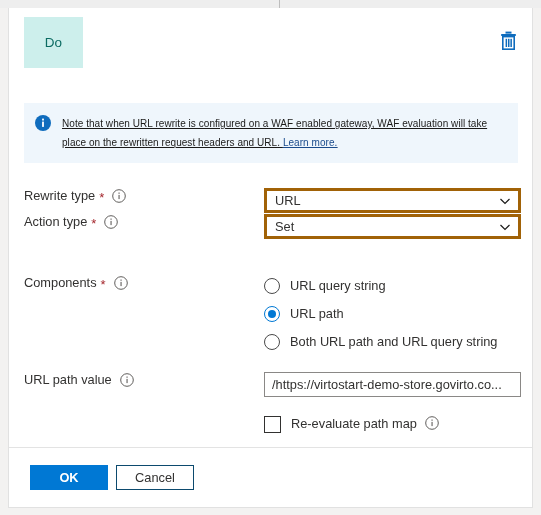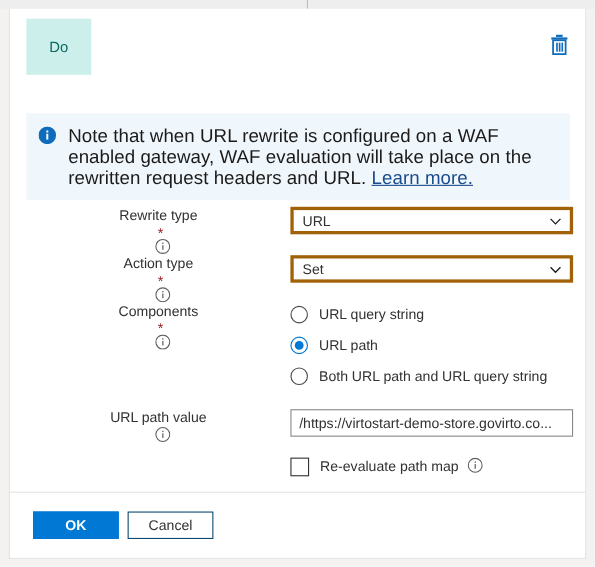--- a/index.html
+++ b/index.html
@@ -88,24 +88,25 @@
     align-items: flex-start;
     padding: 11px 12px 11px 11px;
   }
   .banner-icon {
     flex: 0 0 16px;
     width: 16px; height: 16px;
     margin-top: 1px;
     margin-right: 11px;
   }
   .banner-text {
-    font-size: 17px;
+    font-size: 10px;
     line-height: 19px;
     color: #1b1a19;
     letter-spacing: .05px;
+    text-decoration: underline;
   }
   .banner-text a {
     color: #1a4b8c;
     text-decoration: underline;
   }
 
   
   .form-row {
     position: absolute;
     left: 0;
@@ -115,21 +116,20 @@
   }
   .row-label {
     width: 255px;
     padding-left: 15px;
     font-size: 12.8px;
     color: #323130;
     line-height: 16px;
     display: flex;
     align-items: center;
     white-space: nowrap;
-    flex-direction: column;
   }
   .req {
     color: #a4262c;
     margin-left: 4px;
     font-size: 13px;
     line-height: 1;
     position: relative;
     top: 1px;
   }
   .info-icon {
@@ -323,21 +323,21 @@
           <span>URL</span>
           <span class="chev">
             <svg width="12" height="12" viewBox="0 0 12 12" aria-hidden="true">
               <polyline points="1.5,4 6,8.5 10.5,4" fill="none" stroke="#1b1a19" stroke-width="1.2"></polyline>
             </svg>
           </span>
         </div>
       </div>
     </div>
 
-    <div class="form-row" style="top:155px;">
+    <div class="form-row" style="top:137px;">
       <div class="row-label">
         <span>Action type</span>
         <span class="req">*</span>
         <span class="info-icon">
           <svg width="14" height="14" viewBox="0 0 14 14" aria-hidden="true">
             <circle cx="7" cy="7" r="6.3" fill="none" stroke="#605e5c" stroke-width="1"></circle>
             <rect x="6.5" y="5.9" width="1.1" height="4.2" fill="#605e5c"></rect>
             <rect x="6.5" y="3.5" width="1.1" height="1.3" fill="#605e5c"></rect>
           </svg>
         </span>

